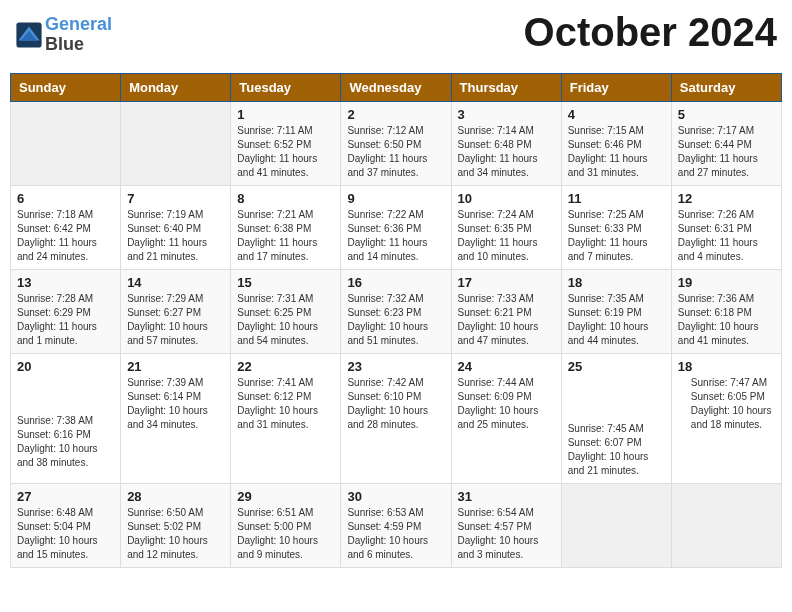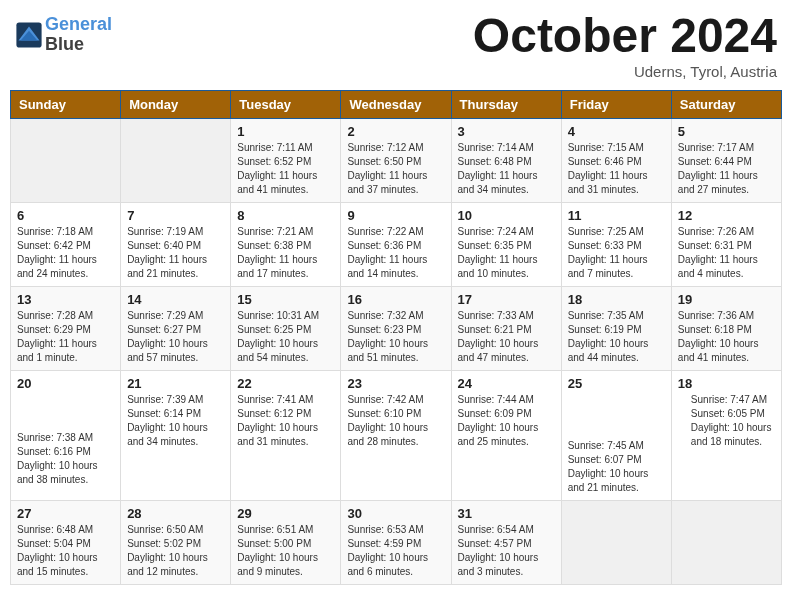--- a/index.html
+++ b/index.html
@@ -7,21 +7,21 @@
       font-family: Arial, sans-serif;
       background: #fff;
       width: 792px;
       min-height: 612px;
       padding: 10px;
     }
     .header {
       display: flex;
       justify-content: space-between;
       align-items: flex-start;
-      margin-bottom: 10px;
+      margin-bottom: 18px;
       padding: 0 5px;
     }
     .logo {
       display: flex;
       align-items: center;
       margin-top: 5px;
     }
     .logo-text {
       font-size: 18px;
       font-weight: bold;
@@ -33,21 +33,21 @@
     }
     .logo-icon {
       width: 28px;
       height: 28px;
       margin-right: 2px;
     }
     .title-block {
       text-align: right;
     }
     .month-title {
-      font-size: 48px;
+      font-size: 40px;
       font-weight: bold;
       color: #1a1a1a;
       line-height: 1.1;
     }
     .location {
       font-size: 15px;
       color: #555;
     }
     .calendar {
       width: 100%;
@@ -104,21 +104,20 @@
     </svg>
     <div>
       <div class="logo-text">
         <span>General</span><br>
         <span style="color:#404040">Blue</span>
       </div>
     </div>
   </div>
   <div class="title-block">
     <div class="month-title">October 2024</div>
-    <div class="location">Uderns, Tyrol, Austria</div>
   </div>
 </div>
 
 <table class="calendar">
   <thead>
     <tr>
     <th>Sunday</th>
         <th>Monday</th>
         <th>Tuesday</th>
         <th>Wednesday</th>
@@ -214,21 +213,21 @@
 Daylight: 11 hours and 1 minute.</div>
         </td>
         <td>
           <span class="day-num">14</span>
           <div class="day-info" style="white-space: pre-line;">Sunrise: 7:29 AM
 Sunset: 6:27 PM
 Daylight: 10 hours and 57 minutes.</div>
         </td>
         <td>
           <span class="day-num">15</span>
-          <div class="day-info" style="white-space: pre-line;">Sunrise: 10:31 AM
+          <div class="day-info" style="white-space: pre-line;">Sunrise: 7:31 AM
 Sunset: 6:25 PM
 Daylight: 10 hours and 54 minutes.</div>
         </td>
         <td>
           <span class="day-num">16</span>
           <div class="day-info" style="white-space: pre-line;">Sunrise: 7:32 AM
 Sunset: 6:23 PM
 Daylight: 10 hours and 51 minutes.</div>
         </td>
         <td>

